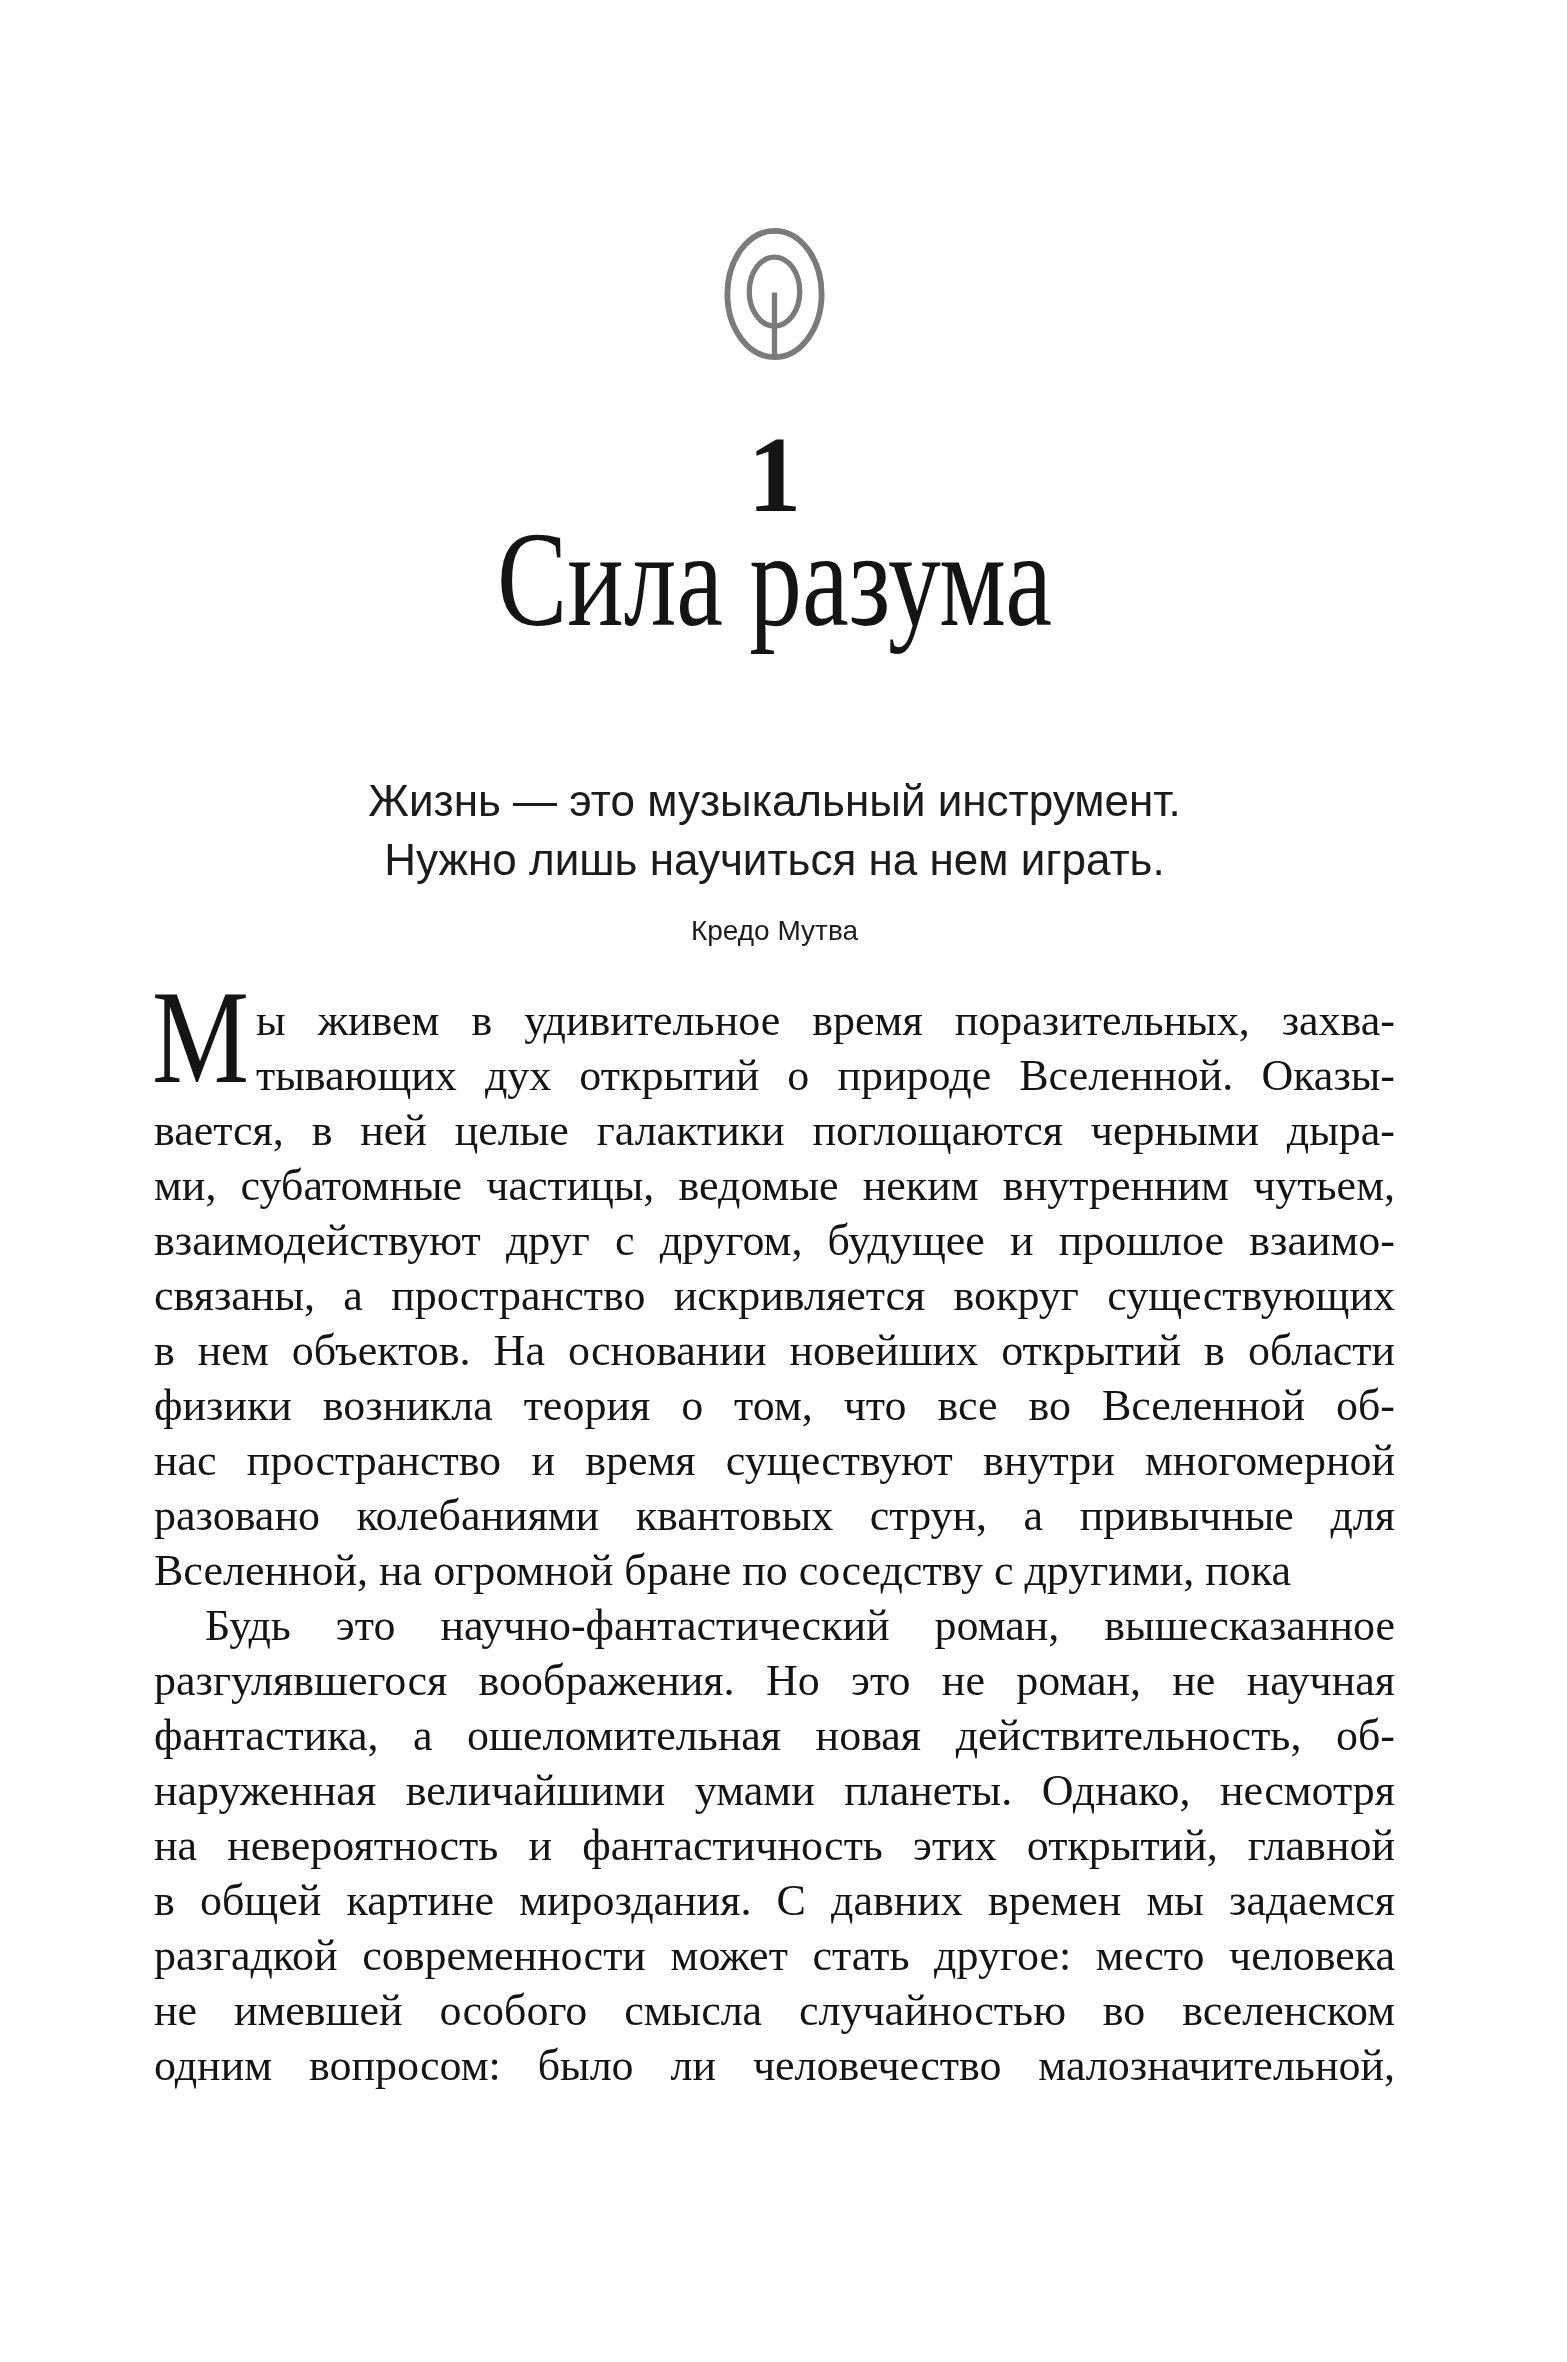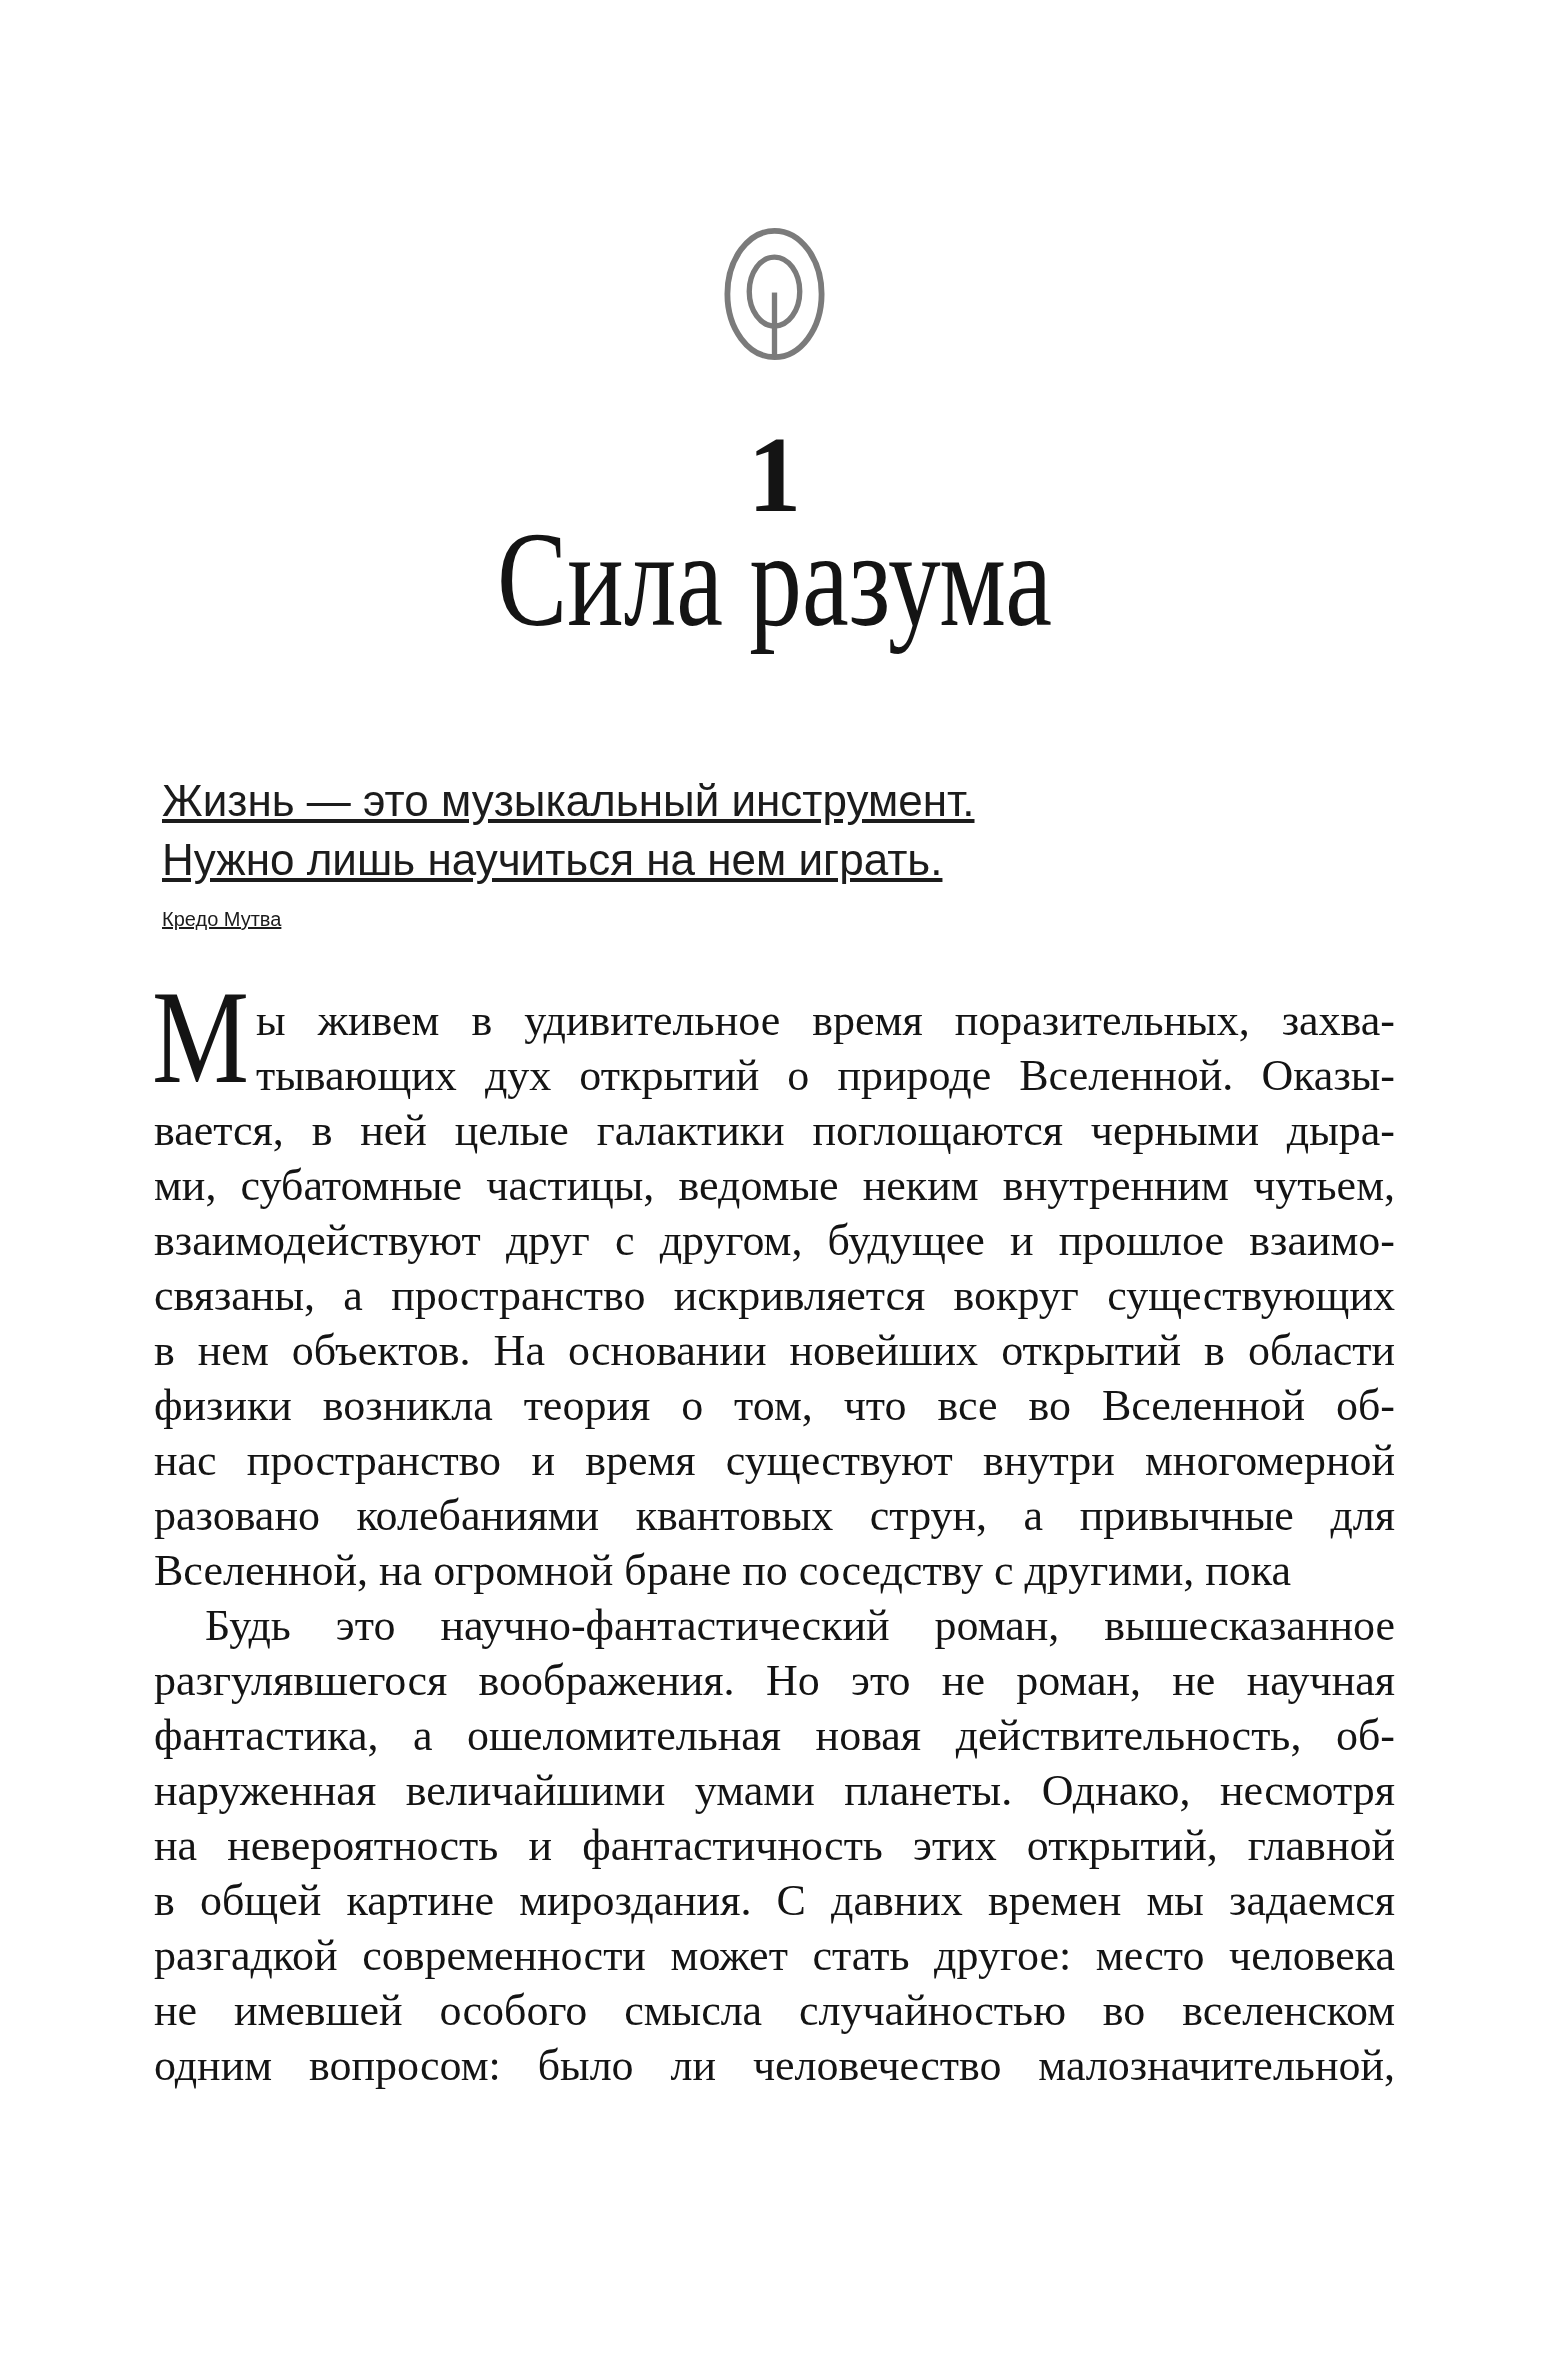--- a/index.html
+++ b/index.html
@@ -55,33 +55,33 @@
     letter-spacing: 0px;
     transform: scaleX(0.78);
     transform-origin: center top;
     white-space: nowrap;
     color: #141414;
   }
   
   .epigraph {
     position: absolute;
     top: 771px;
-    left: 162px;
+    left: 154px;
     width: 1241px;
+    text-align: center;
     font-family: "Liberation Sans", sans-serif;
     color: #1c1c1c;
-    text-decoration: underline;
   }
   .epi-line {
     font-size: 44px;
     line-height: 59px;
   }
   .epi-attr {
-    margin-top: 9px;
-    font-size: 20px;
+    margin-top: 20px;
+    font-size: 28px;
     line-height: 43px;
   }
   
   .body-text {
     position: absolute;
     top: 993px;
     left: 154px;
     width: 1241px;
     font-size: 44px;
     color: #141414;

